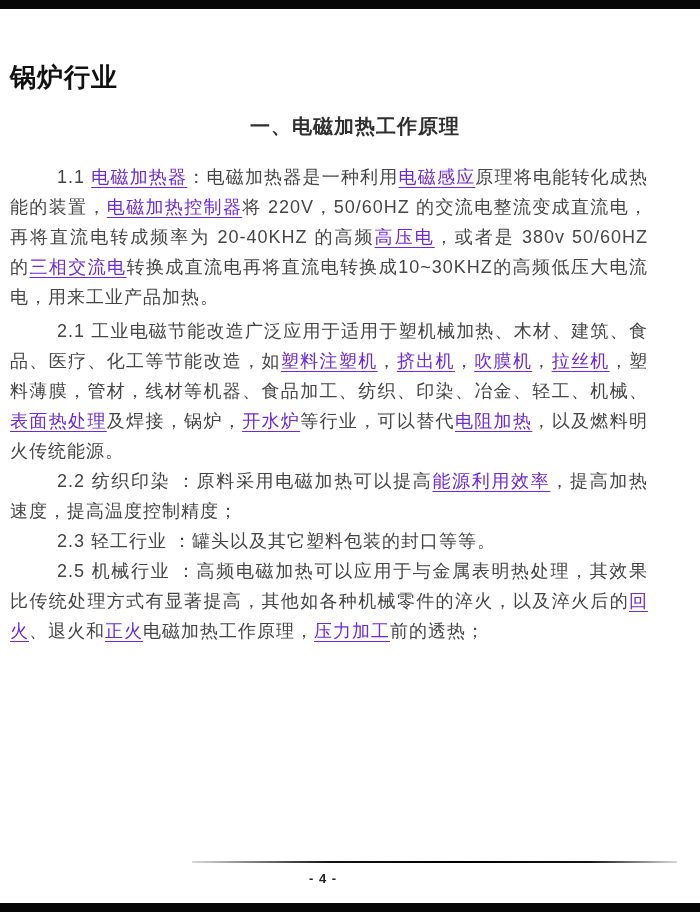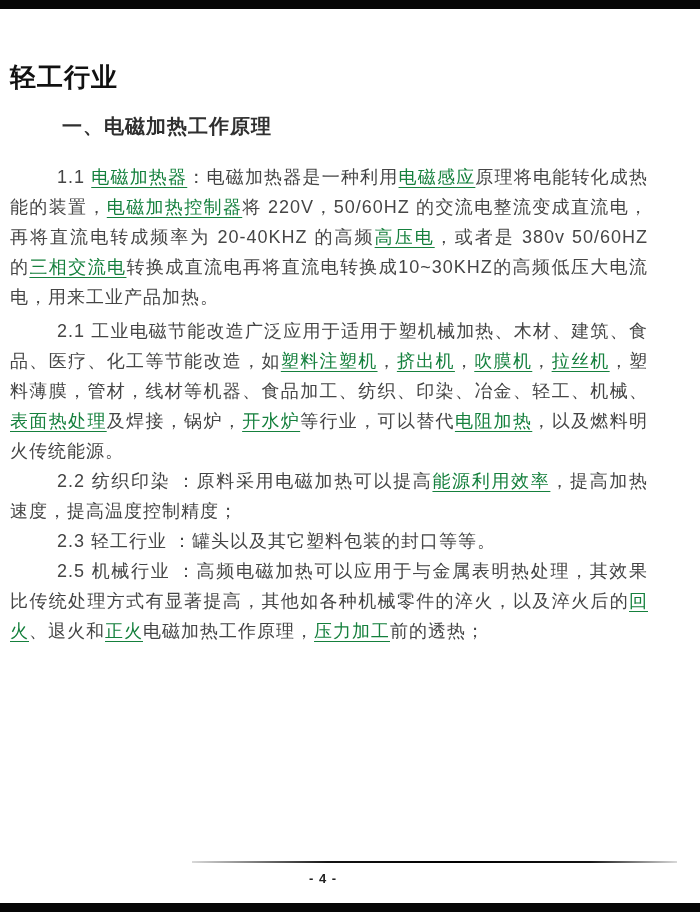--- a/index.html
+++ b/index.html
@@ -35,35 +35,36 @@
     color: #111111;
     letter-spacing: 1px;
   }
   .section-heading {
     margin: 22px 0 0 52px;
     font-size: 20px;
     line-height: 24px;
     font-weight: bold;
     color: #2f2f2f;
     letter-spacing: 1px;
+    text-align: center;
   }
   .section-heading.second { margin-top: 18px; }
   .body-para {
     margin: 0;
     font-size: 18px;
     line-height: 30px;
     color: #454545;
     letter-spacing: 1px;
     text-indent: 47px;
     text-align: justify;
   }
   .body-para.first-after-heading1 { margin-top: 24px; }
   .body-para.first-after-heading2 { margin-top: 4px; }
   .link {
-    color: #15803d;
+    color: #6d28d9;
     text-decoration: underline;
     text-decoration-thickness: 1px;
     text-underline-offset: 4px;
     cursor: pointer;
   }
   .footer-rule {
     position: absolute;
     top: 861px;
     left: 192px;
     width: 485px;
@@ -84,21 +85,21 @@
 </style>
 </head>
 <body>
 
 <div class="page">
 
   <div class="edge-bar top"></div>
 
   <div class="content">
 
-    <h1 class="doc-title">轻工行业</h1>
+    <h1 class="doc-title">锅炉行业</h1>
 
     <h2 class="section-heading">一、电磁加热工作原理</h2>
 
     <p class="body-para first-after-heading1"><span>1.1 </span><span class="link">电磁加热器</span><span>：电磁加热器是一种利用</span><span class="link">电磁感应</span><span>原理将电能转化成热能的装置，</span><span class="link">电磁加热控制器</span><span>将 220V，50/60HZ 的交流电整流变成直流电，再将直流电转成频率为 20-40KHZ 的高频</span><span class="link">高压电</span><span>，或者是 380v 50/60HZ 的</span><span class="link">三相交流电</span><span>转换成直流电再将直流电转换成10~30KHZ的高频低压大电流电，用来工业产品加热。</span></p>
 
 
     <p class="body-para first-after-heading2"><span>2.1 工业电磁节能改造广泛应用于适用于塑机械加热、木材、建筑、食品、医疗、化工等节能改造，如</span><span class="link">塑料注塑机</span><span>，</span><span class="link">挤出机</span><span>，</span><span class="link">吹膜机</span><span>，</span><span class="link">拉丝机</span><span>，塑料薄膜，管材，线材等机器、食品加工、纺织、印染、冶金、轻工、机械、</span><span class="link">表面热处理</span><span>及焊接，锅炉，</span><span class="link">开水炉</span><span>等行业，可以替代</span><span class="link">电阻加热</span><span>，以及燃料明火传统能源。</span></p>
 
     <p class="body-para"><span>2.2 纺织印染 ：原料采用电磁加热可以提高</span><span class="link">能源利用效率</span><span>，提高加热速度，提高温度控制精度；</span></p>
 

